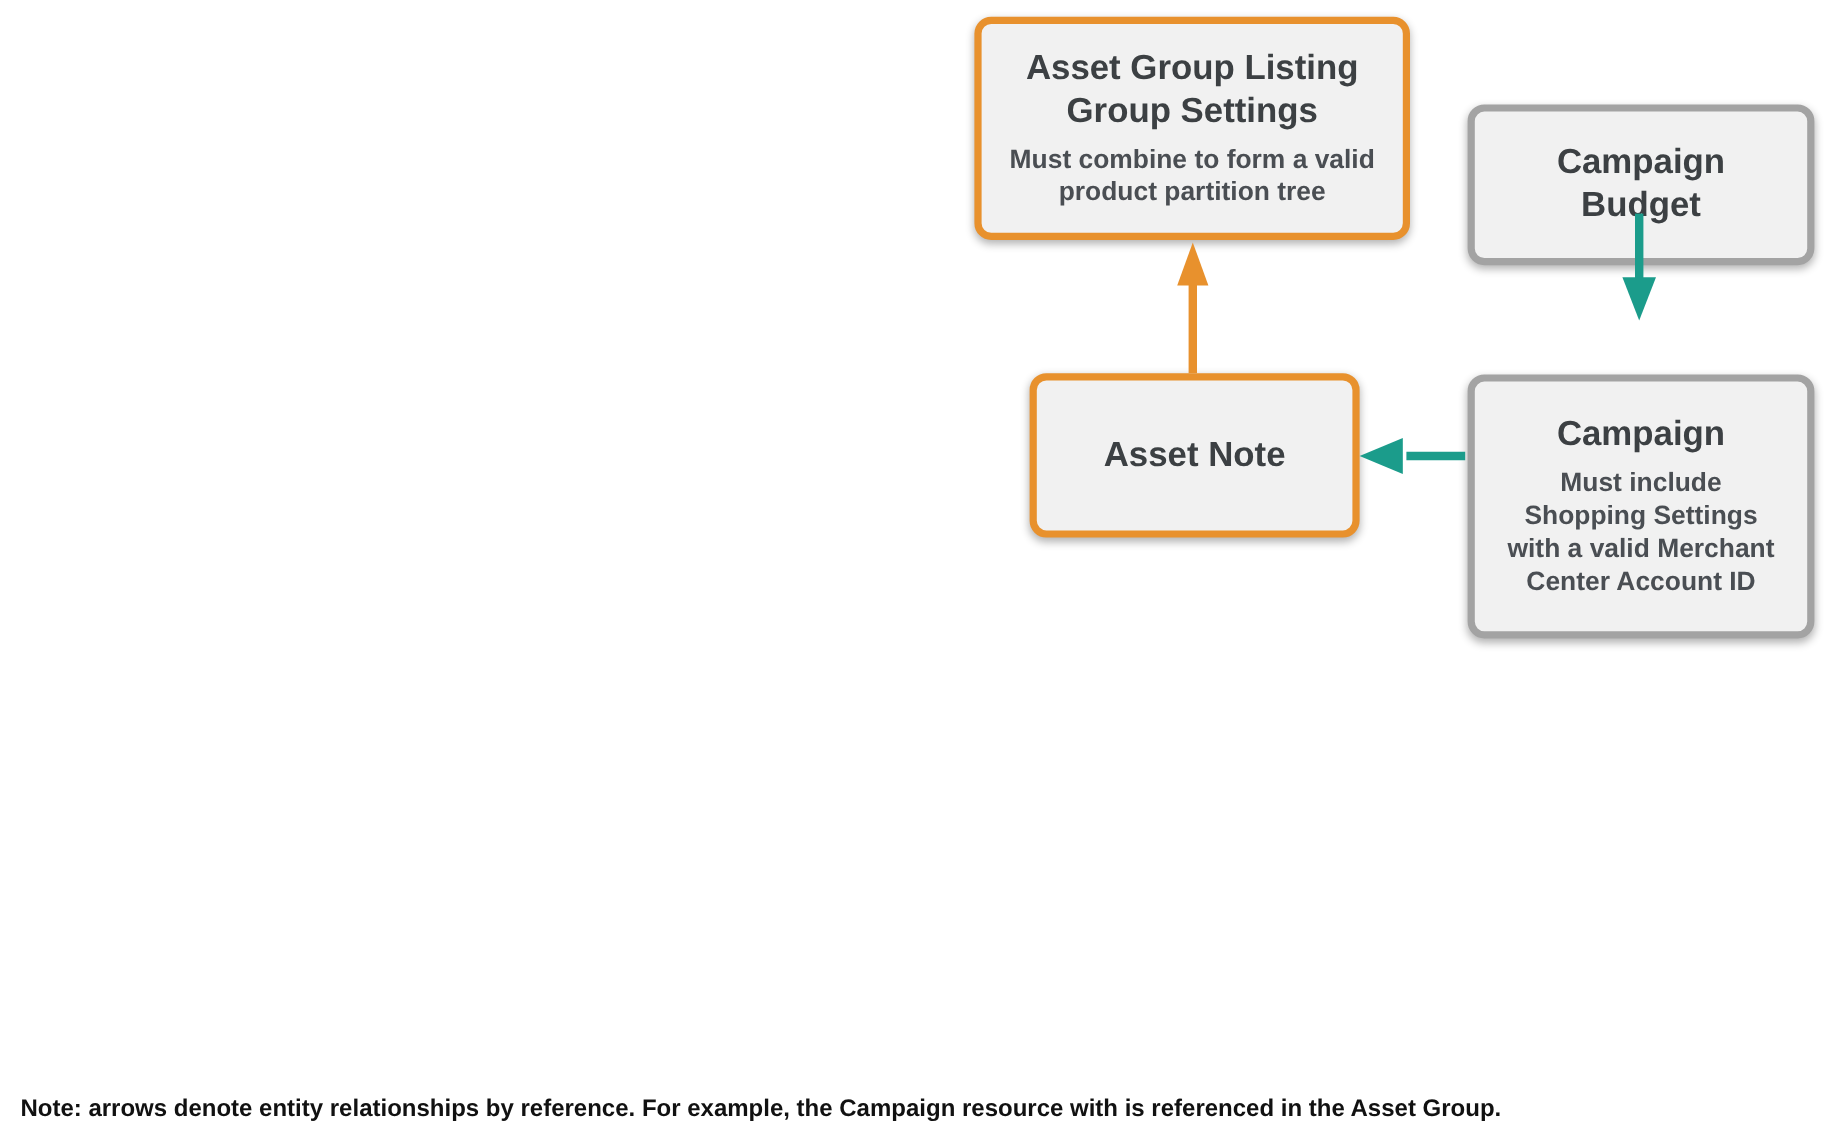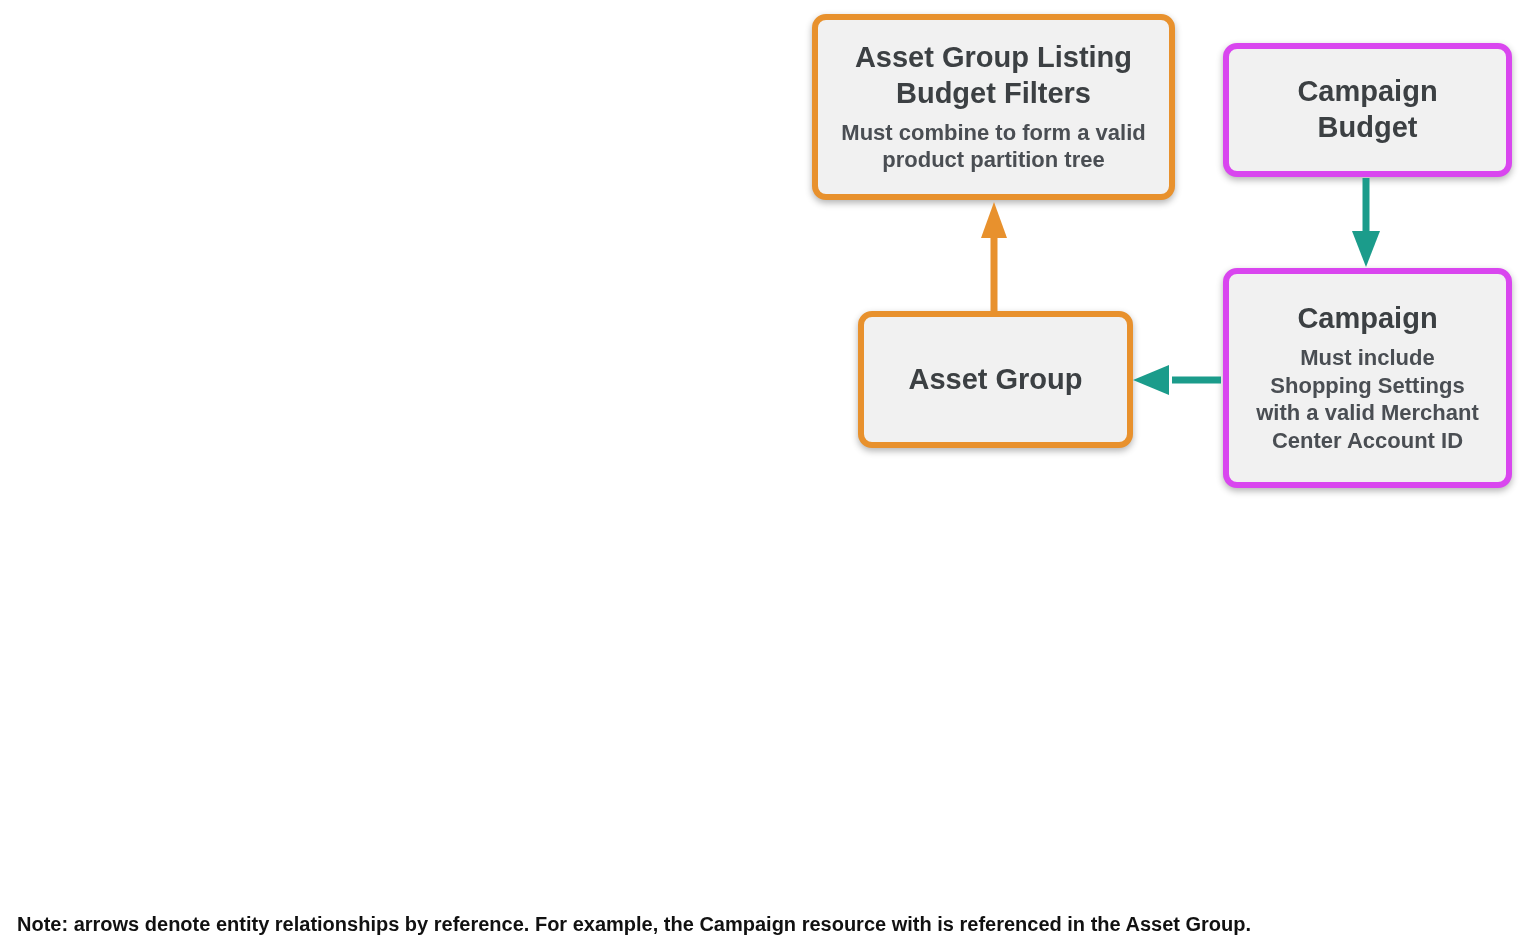--- a/index.html
+++ b/index.html
@@ -22,21 +22,21 @@
     border-radius: 14px;
     box-shadow: 0 3px 7px rgba(0,0,0,0.30);
     display: flex;
     flex-direction: column;
     align-items: center;
     justify-content: center;
     text-align: center;
     padding: 8px 10px;
   }
   .node.accent-orange { border: 6px solid #E8912D; }
-  .node.accent-teal   { border: 6px solid #d946ef; }
+  .node.accent-teal   { border: 6px solid #a3a3a3; margin-top: 44px; }
 
   .node-title {
     font-size: 29px;
     font-weight: bold;
     color: #3C4043;
     line-height: 1.24;
     white-space: pre-line;
   }
   .node-subtitle {
     font-size: 22px;
@@ -71,32 +71,32 @@
     letter-spacing: 0px;
   }
 </style>
 </head>
 <body>
 
 <div class="canvas">
 
   <div class="node accent-orange" id="box-listing-filters">
     <div class="node-title">Asset Group Listing
-Budget Filters</div>
+Group Settings</div>
     <div class="node-subtitle">Must combine to form a valid
 product partition tree</div>
   </div>
 
   <div class="node accent-teal" id="box-campaign-budget">
     <div class="node-title">Campaign
 Budget</div>
   </div>
 
   <div class="node accent-orange" id="box-asset-group">
-    <div class="node-title">Asset Group</div>
+    <div class="node-title">Asset Note</div>
   </div>
 
   <div class="node accent-teal" id="box-campaign">
     <div class="node-title">Campaign</div>
     <div class="node-subtitle">Must include
 Shopping Settings
 with a valid Merchant
 Center Account ID</div>
   </div>
 

